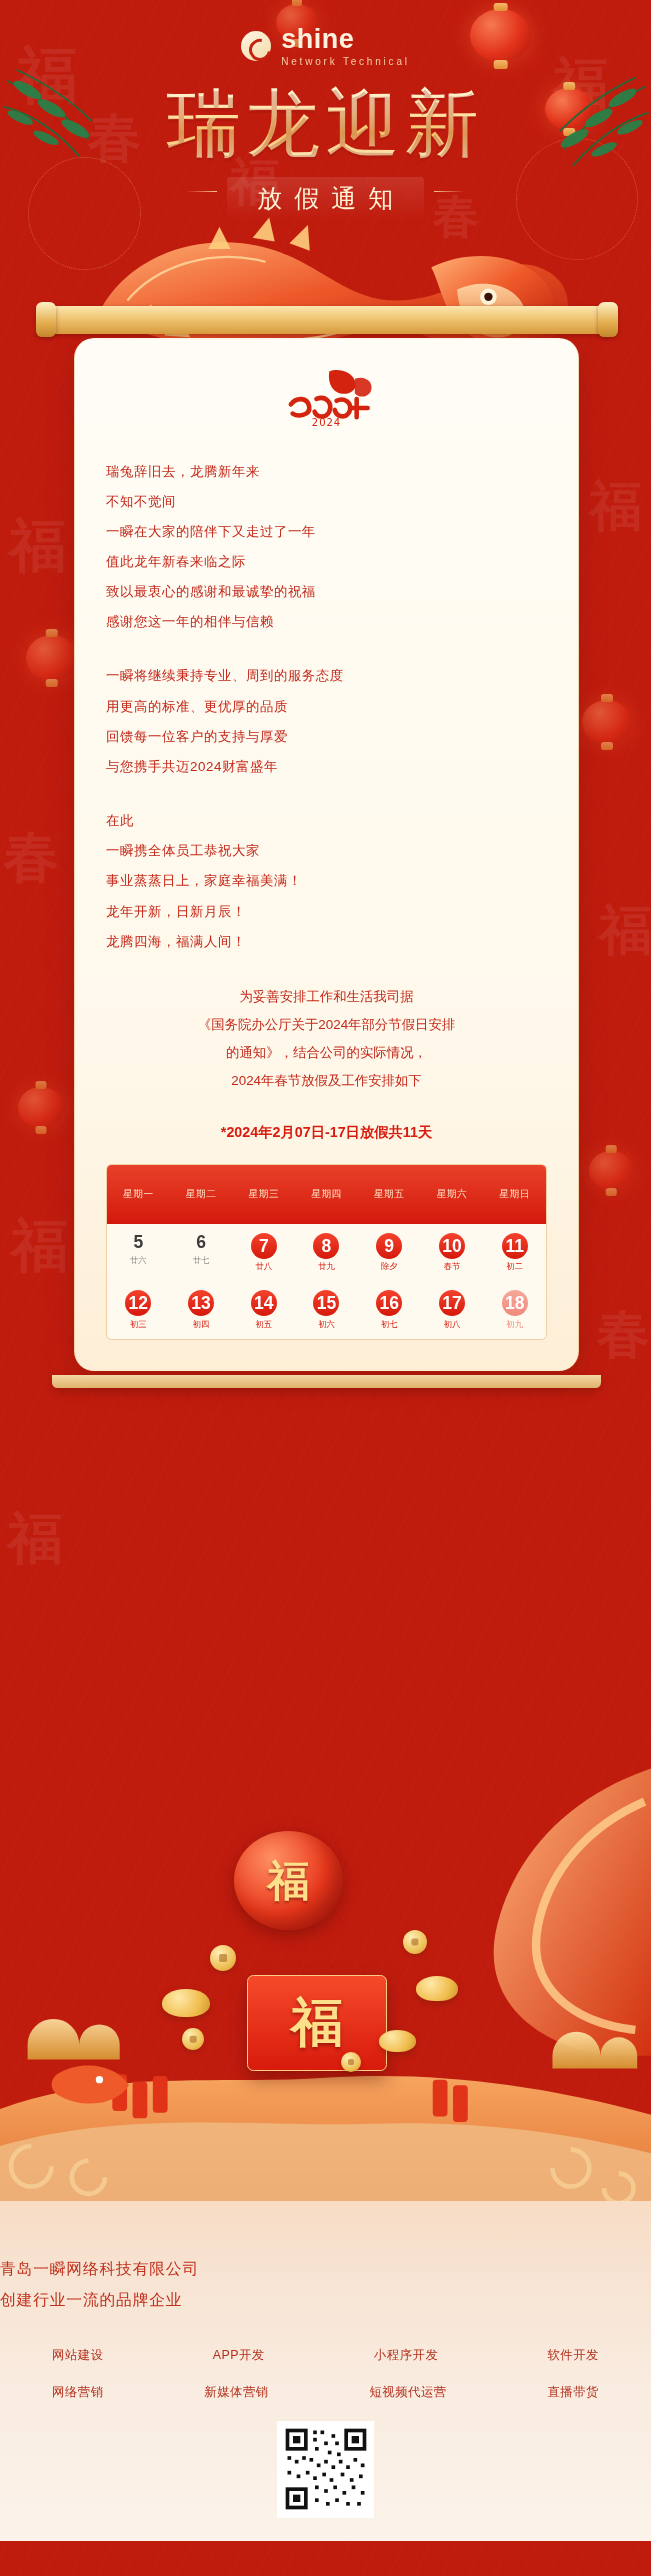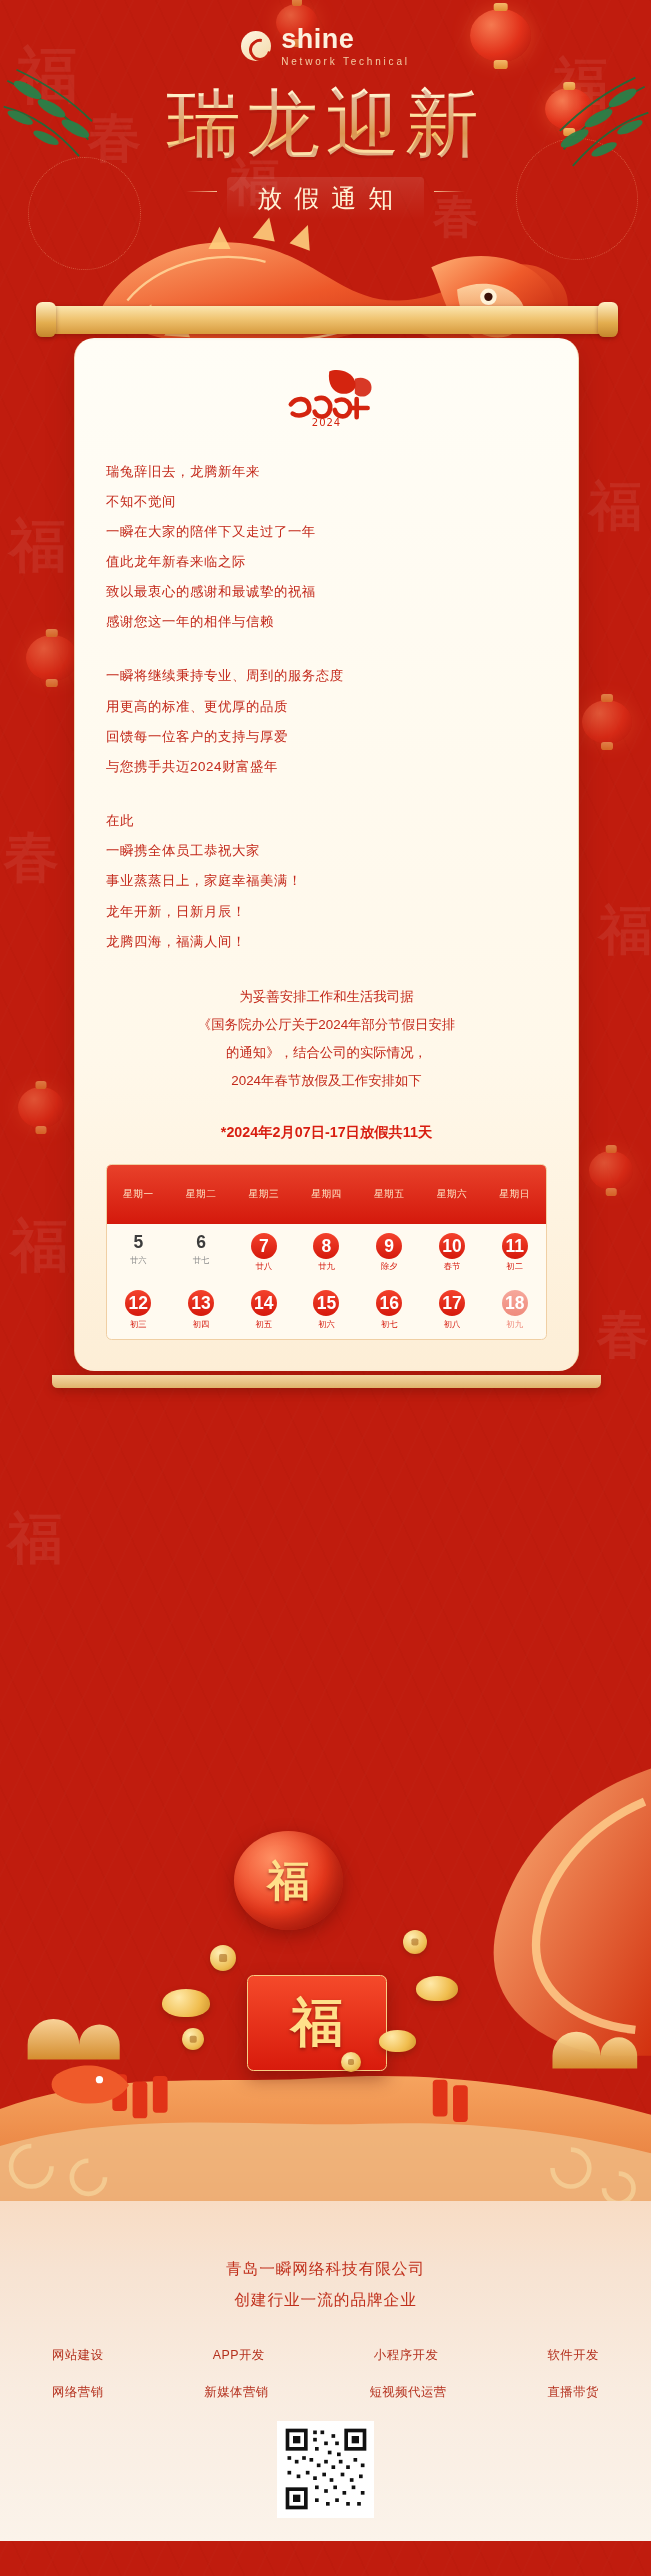--- a/index.html
+++ b/index.html
@@ -389,21 +389,21 @@
 
   
   .footer {
     position: absolute;
     left: 0;
     top: 2201px;
     width: 651px;
     height: 340px;
     background: linear-gradient(180deg,#f8dcc4 0%, #f7e3d2 20%, #f9ece0 55%, #fbf3ea 100%);
     z-index: 8;
-    text-align: center;
+    text-align: left;
     box-sizing: border-box;
     padding-top: 52px;
   }
   .footer-company {
     font-size: 15.7px;
     color: #c0301c;
     line-height: 2.0;
     letter-spacing: 0.9px;
   }
   .footer-links {

